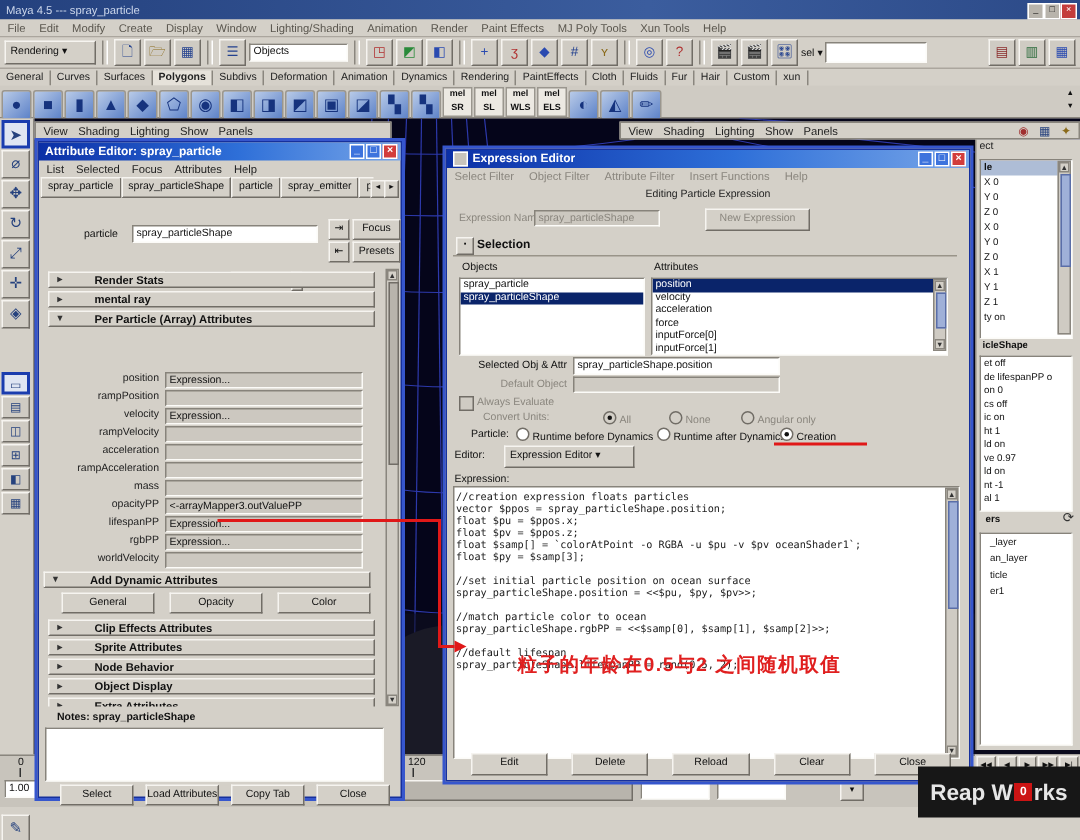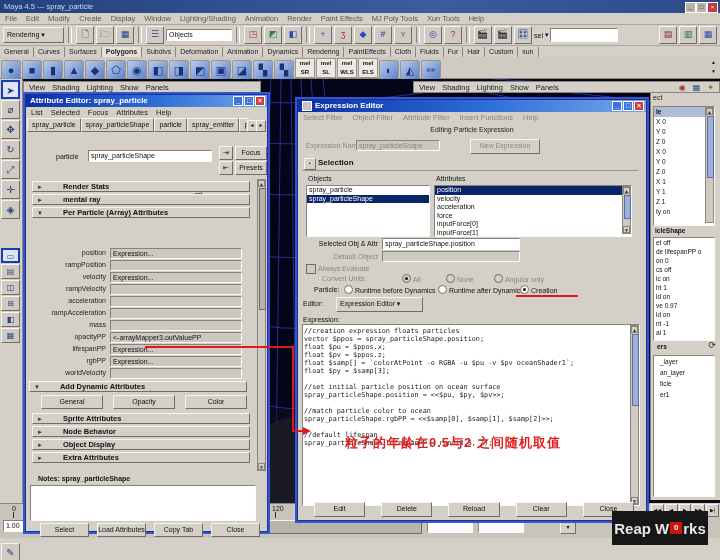--- a/index.html
+++ b/index.html
@@ -411,20 +411,24 @@
       </div>
       <div style="position:absolute;left:15px;top:216px;width:210px;display:flex;gap:10px;">
           <span class="btn" style="width:60px;height:12px;line-height:11px;">General</span>
           <span class="btn" style="width:60px;height:12px;line-height:11px;">Opacity</span>
           <span class="btn" style="width:60px;height:12px;line-height:11px;">Color</span>
         </div>
 
       <div style="position:absolute;left:0;top:232px;width:241px;">
           <div class="sectionbar" style="position:relative;margin:2px 0 0 3px;">
           <span class="arrowglyph">►</span>
+          <span>Clip Effects Attributes</span>
+        </div>
+          <div class="sectionbar" style="position:relative;margin:2px 0 0 3px;">
+          <span class="arrowglyph">►</span>
           <span>Sprite Attributes</span>
         </div>
           <div class="sectionbar" style="position:relative;margin:2px 0 0 3px;">
           <span class="arrowglyph">►</span>
           <span>Node Behavior</span>
         </div>
           <div class="sectionbar" style="position:relative;margin:2px 0 0 3px;">
           <span class="arrowglyph">►</span>
           <span>Object Display</span>
         </div>
@@ -550,21 +554,21 @@
     <div style="position:absolute;left:16px;top:402px;width:320px;display:flex;gap:16px;">
         <span class="btn" style="flex:1;height:13px;line-height:12px;">Edit</span>
         <span class="btn" style="flex:1;height:13px;line-height:12px;">Delete</span>
         <span class="btn" style="flex:1;height:13px;line-height:12px;">Reload</span>
         <span class="btn" style="flex:1;height:13px;line-height:12px;">Clear</span>
         <span class="btn" style="flex:1;height:13px;line-height:12px;">Close</span>
       </div>
   </div>
 
 
-  <div class="abs" style="left:612px;top:511px;width:96px;height:34px;background:#171717;z-index:35;display:flex;align-items:center;justify-content:center;gap:1px;">
+  <div class="abs" style="left:612px;top:511px;width:108px;height:34px;background:#171717;z-index:35;display:flex;align-items:center;justify-content:center;gap:1px;">
     <span style="color:#e6e6e6;font-size:15px;font-weight:bold;">Reap W</span>
     <span style="width:12px;height:12px;background:#cc1414;color:#fff;font-size:8px;line-height:12px;text-align:center;font-weight:bold;">0</span>
     <span style="color:#e6e6e6;font-size:15px;font-weight:bold;">rks</span>
   </div>
 
   <div class="overlay">
     <svg width="720" height="560" viewBox="0 0 720 560">
       <polyline points="145,347 293,347 293,431 303,431" fill="none" stroke="#e01818" stroke-width="2"></polyline>
       <polygon points="303,427 303,435 311,431" fill="#e01818"></polygon>
       <rect x="516" y="295" width="62" height="2" fill="#e01818"></rect>

